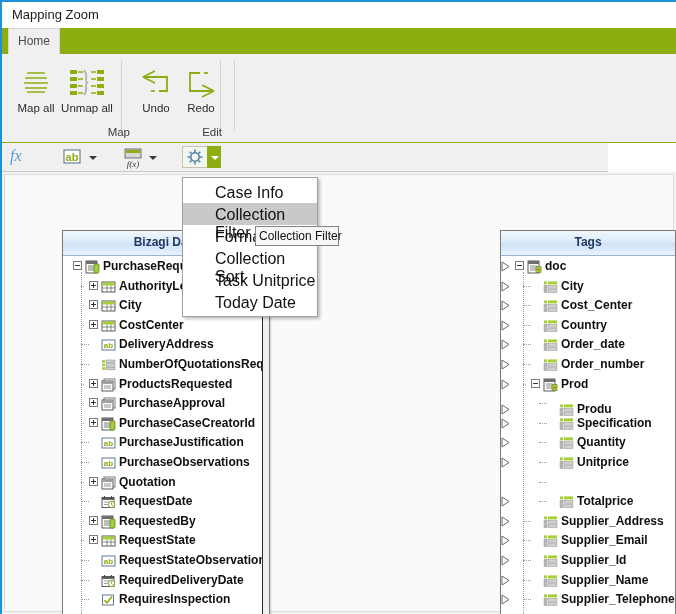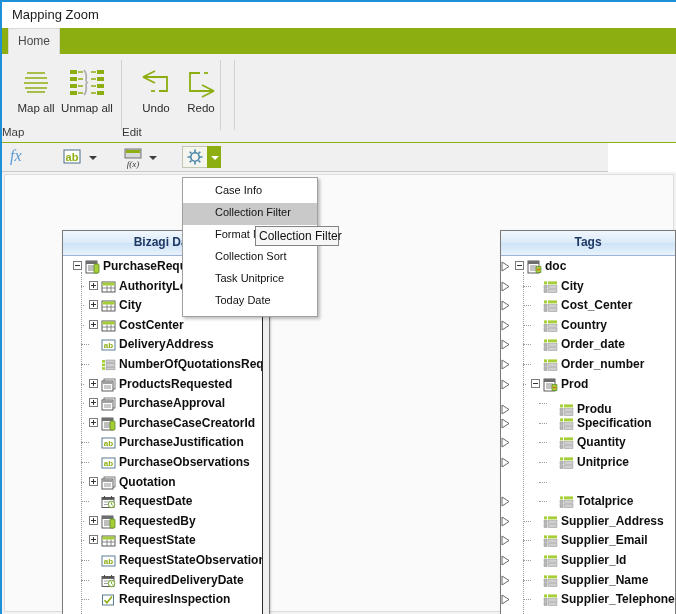--- a/index.html
+++ b/index.html
@@ -22,21 +22,21 @@
   .ribbon{position:absolute;left:0;top:26px;width:674px;height:115px;background:#f0f0f0;}
   .ribbon-tabstrip{position:absolute;left:0;top:0;width:674px;height:26px;background:#8cae10;}
   .tab{position:absolute;left:6px;top:0px;width:52px;height:26px;background:#f0f0f0;
        border:1px solid #d8d8d8;border-bottom:none;box-sizing:border-box;}
   .tab .tab-label{position:absolute;left:9px;top:5px;font-size:12px;color:#4a4a4a;}
   .ribbon-body{position:absolute;left:0;top:26px;width:674px;height:89px;background:#f0f0f0;
                border-bottom:1px solid #8cae10;box-sizing:border-box;}
 
   .rgroup{position:absolute;top:0;height:88px;}
   .rgroup .sep{position:absolute;top:6px;width:1px;height:70px;background:#d2d2d2;}
-  .rgroup .gname{position:absolute;bottom:4px;width:100%;text-align:left;font-size:11.5px;color:#3a3a3a;}
+  .rgroup .gname{position:absolute;bottom:4px;width:100%;text-align:right;font-size:11.5px;color:#3a3a3a;}
   .rbtn{position:absolute;top:6px;width:62px;height:62px;cursor:default;}
   .rbtn .glyph{position:absolute;left:0;top:3px;width:62px;height:38px;}
   .rbtn .rlabel{position:absolute;left:0;top:42px;width:62px;text-align:center;font-size:11.5px;color:#2b2b2b;white-space:nowrap;}
 
   
   .fbar{position:absolute;left:0;top:141px;width:606px;height:29px;background:#f0f0f0;
         border-bottom:1px solid #c8c8c8;box-sizing:border-box;}
   .fx{position:absolute;left:8px;top:4px;font-size:16px;font-style:italic;color:#5b9bd5;font-family:"Liberation Serif",serif;}
   .tb-btn{position:absolute;top:3px;height:22px;border:1px solid transparent;box-sizing:border-box;}
   .tb-btn.open{background:#f5f5f0;border:1px solid #c4c4b4;}
@@ -72,21 +72,21 @@
   
   .exp{position:absolute;width:9px;height:9px;border:1px solid #7b7b7b;background:#fff;box-sizing:border-box;}
   .exp:before{content:"";position:absolute;left:1px;top:3px;width:5px;height:1px;background:#333;}
   .exp.plus:after{content:"";position:absolute;left:3px;top:1px;width:1px;height:5px;background:#333;}
 
   
   .menu{position:absolute;background:#ffffff;border:1px solid #a0a0a0;box-sizing:border-box;
         box-shadow:2px 2px 3px rgba(0,0,0,.25);}
   .mitem{position:relative;height:22px;}
   .mitem.sel{background:#c9c9c9;}
-  .mitem .mtxt{position:absolute;left:32px;top:3px;font-size:11px;color:#111;}
+  .mitem .mtxt{position:absolute;left:32px;top:3px;font-size:16px;color:#111;}
 
   .tooltip{position:absolute;background:#f6f6f6;border:1px solid #848484;box-sizing:border-box;
            height:20px;}
   .tooltip .ttxt{position:absolute;left:3px;top:2px;font-size:12px;color:#111;white-space:nowrap;}
 
   .divider-v{position:absolute;background:#2b2b2b;width:1px;}
 </style>
 </head>
 <body>
 

